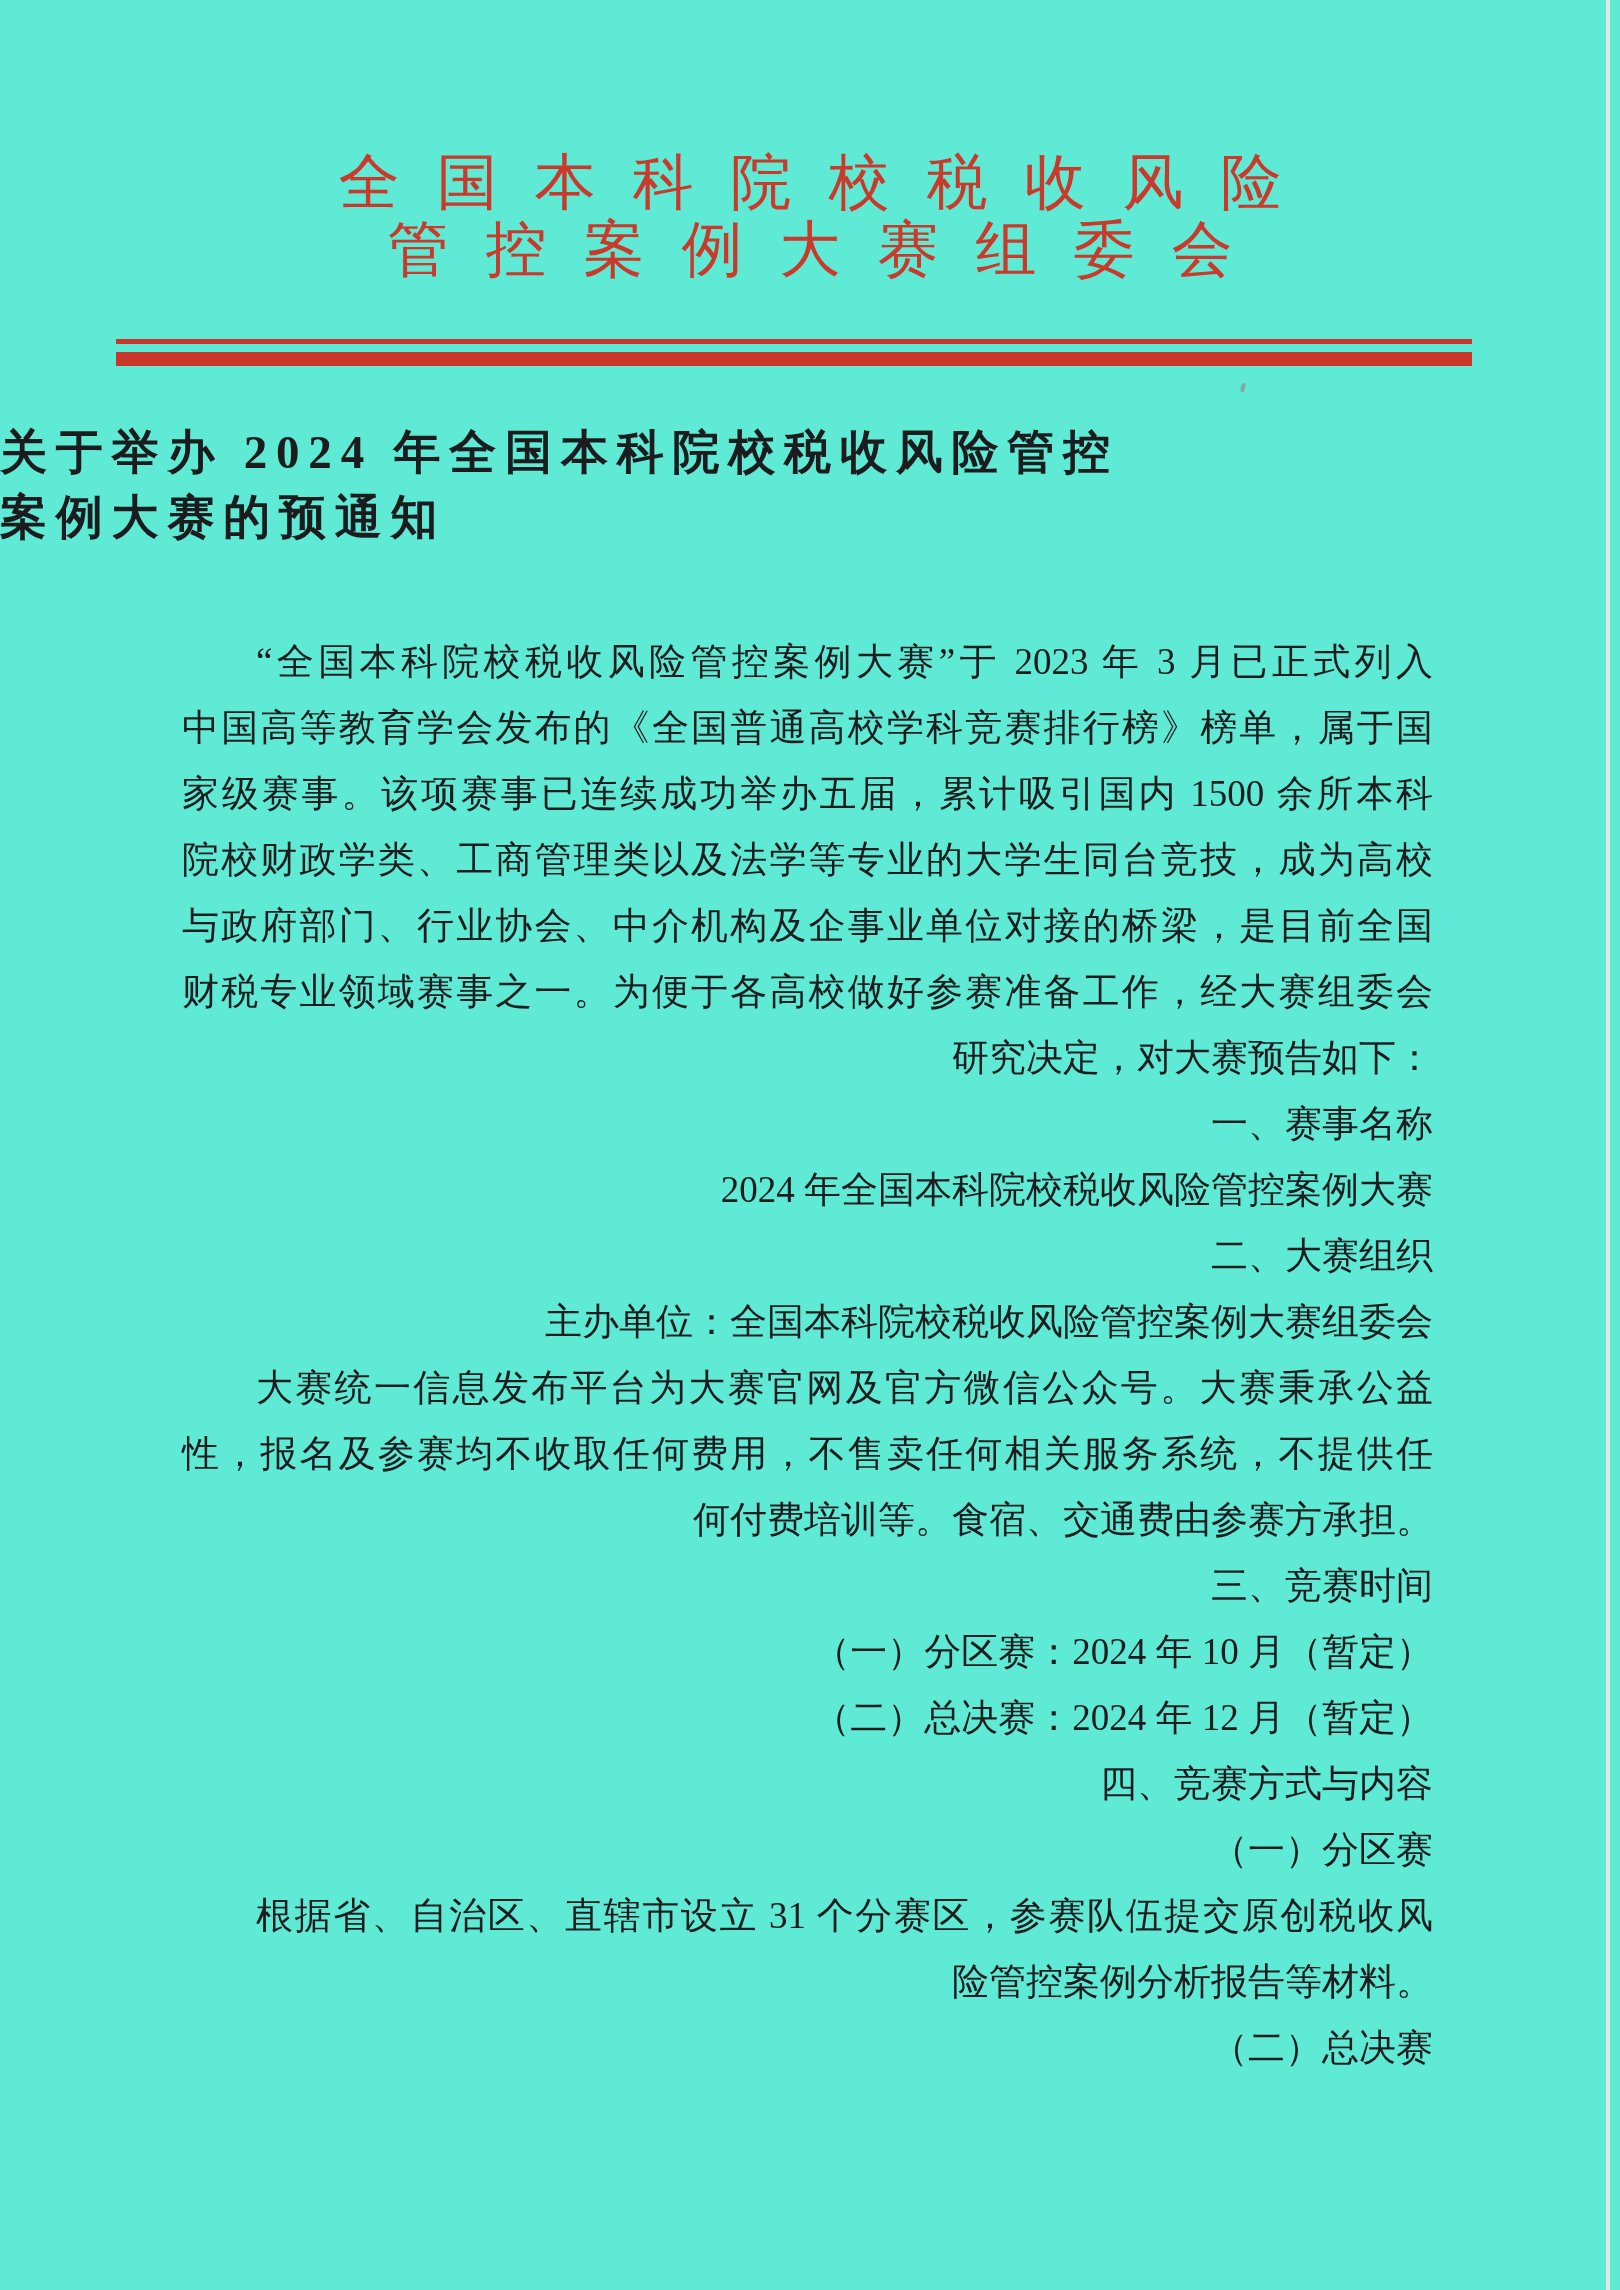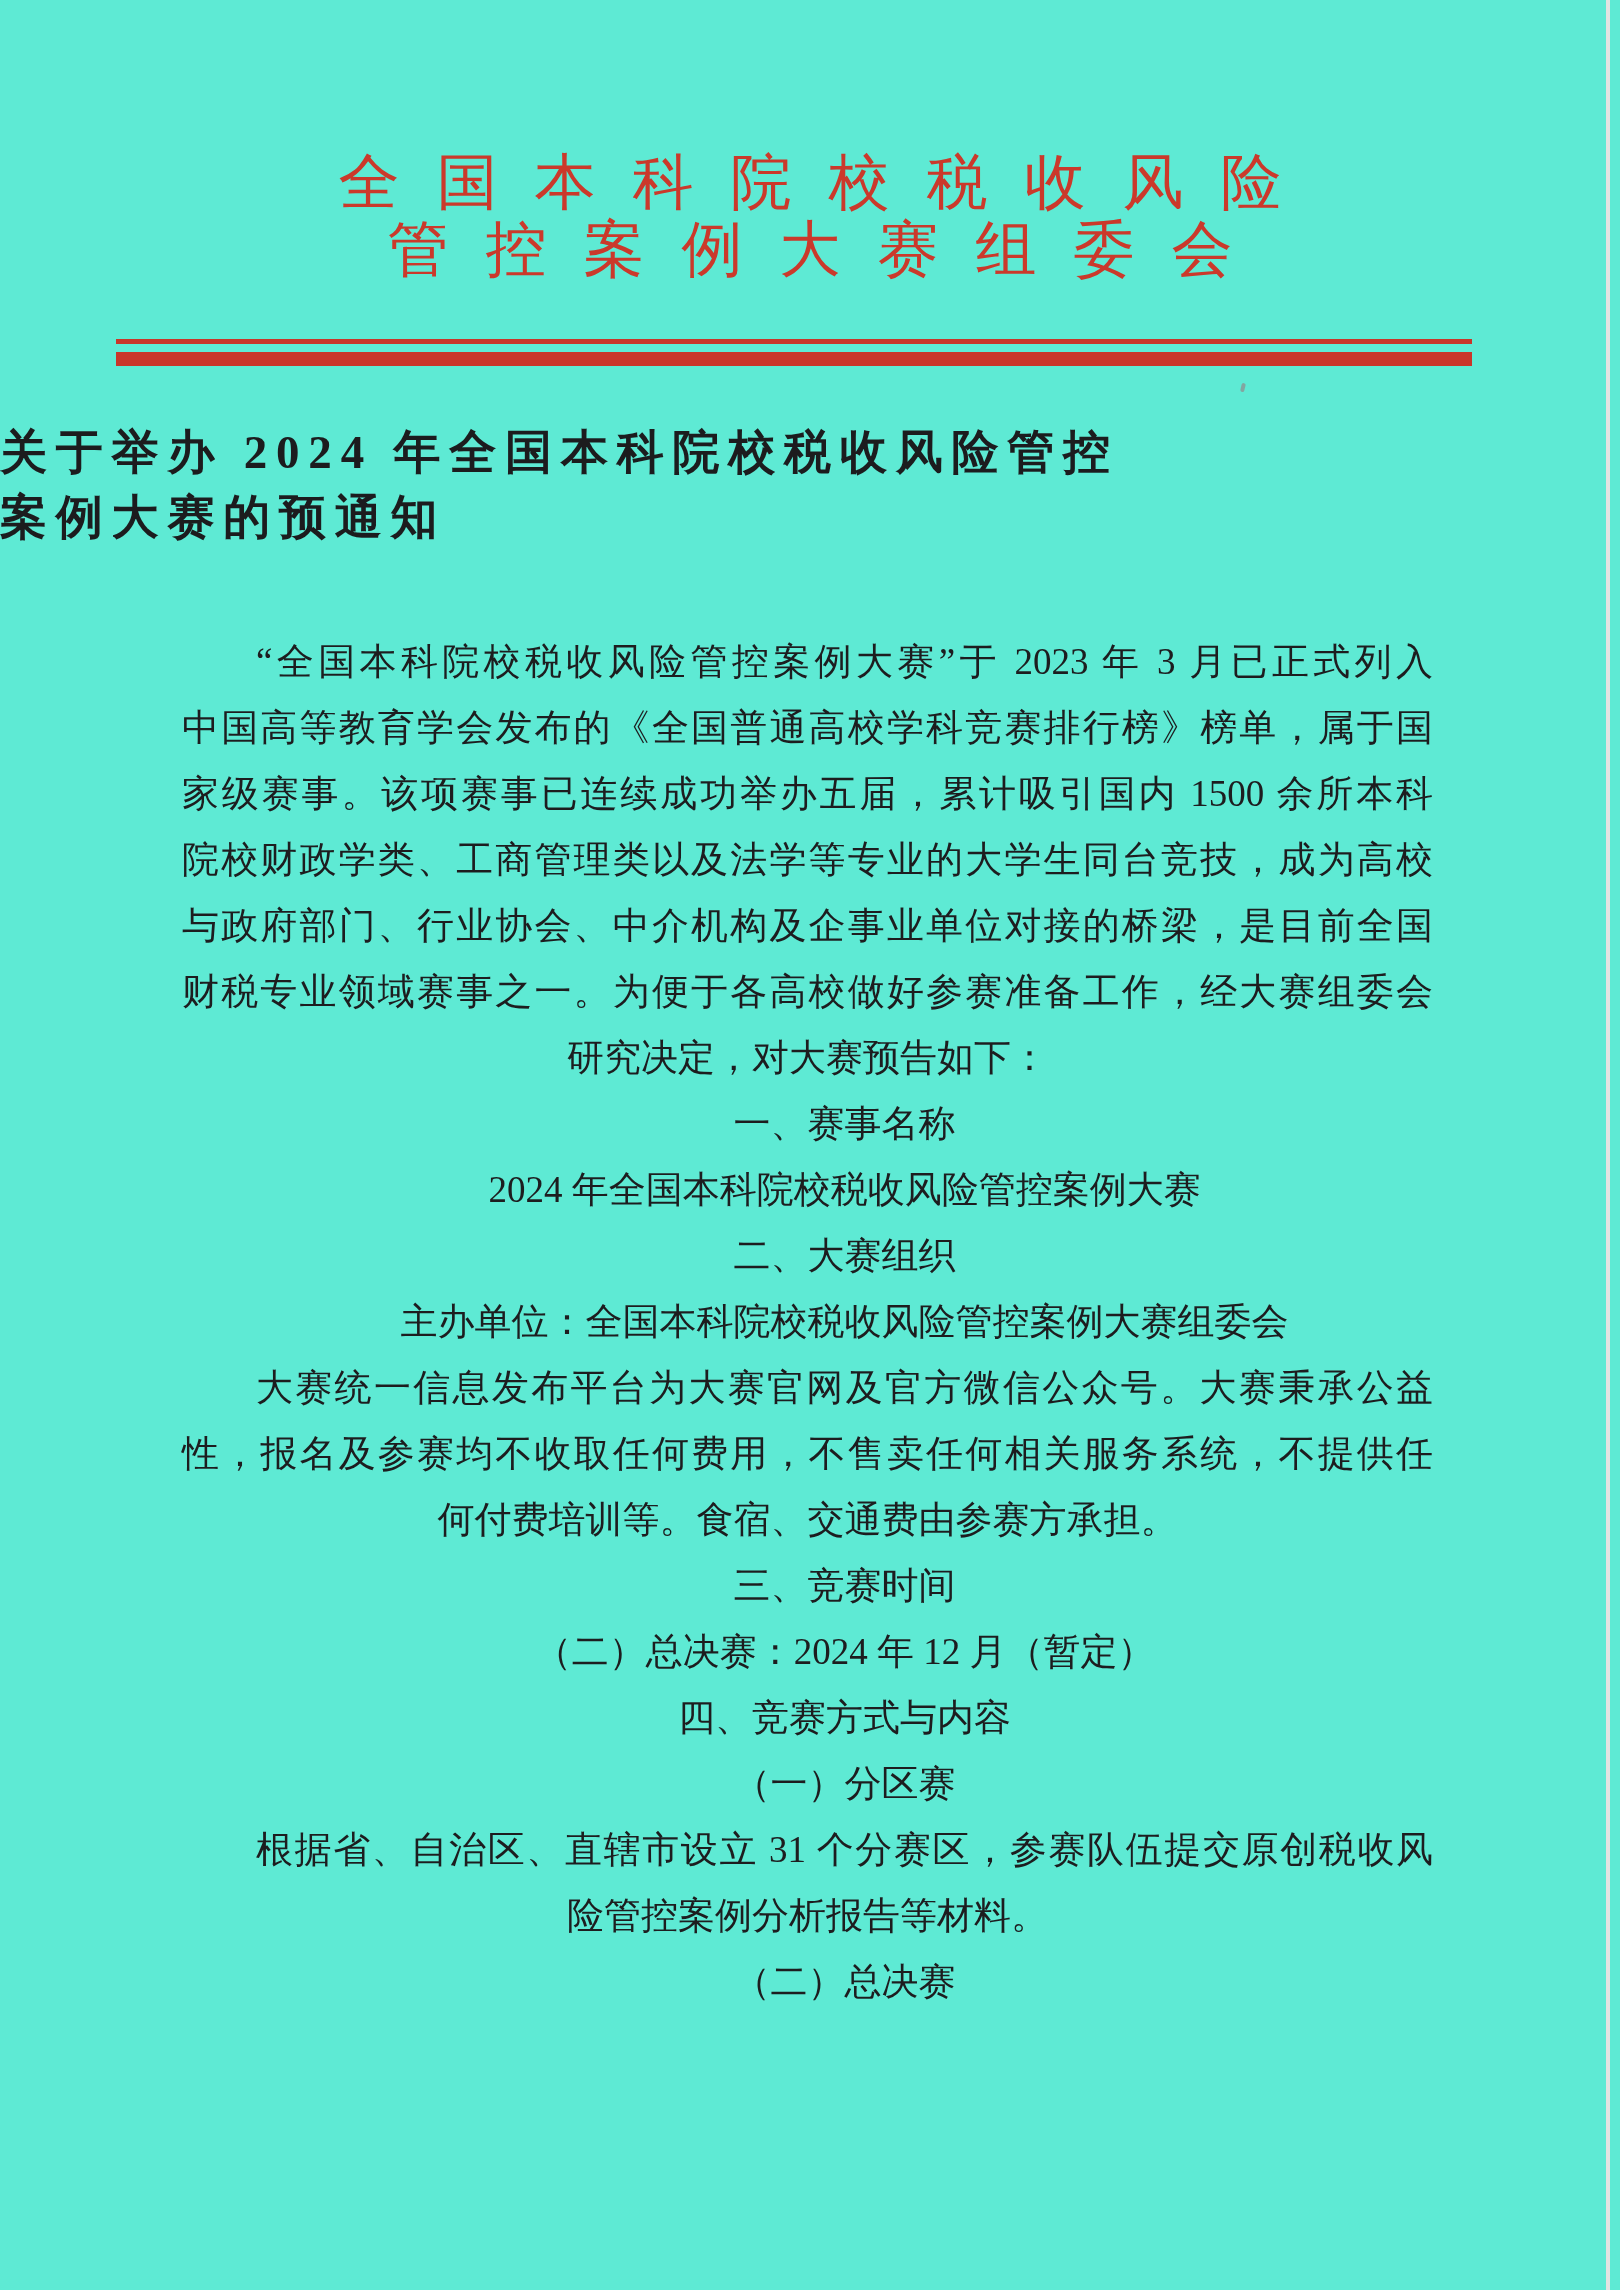--- a/index.html
+++ b/index.html
@@ -52,21 +52,21 @@
     color:#1c1c1e;
     white-space:nowrap;
   }
   
   .body-lines{
     position:absolute;left:182px;top:629px;width:1251px;
     font-size:37px;
   }
   .line{
     height:66px;line-height:66px;
-    text-align:center;
+    text-align:right;
     white-space:normal;
   }
   .line.jf{ text-align:justify; text-align-last:justify; }
   .line.ind{ text-indent:74px; }
   .song{ font-family:"Liberation Serif","DejaVu Serif",serif; }
   .hei{
     font-family:"Liberation Sans","DejaVu Sans",sans-serif;
     font-weight:400;
   }
 </style>
@@ -99,20 +99,21 @@
       <div class="line jf"><span class="song">财税专业领域赛事之一。为便于各高校做好参赛准备工作，经大赛组委会</span></div>
       <div class="line"><span class="song">研究决定，对大赛预告如下：</span></div>
       <div class="line ind"><span class="hei">一、赛事名称</span></div>
       <div class="line ind"><span class="song">2024 年全国本科院校税收风险管控案例大赛</span></div>
       <div class="line ind"><span class="hei">二、大赛组织</span></div>
       <div class="line ind"><span class="song">主办单位：全国本科院校税收风险管控案例大赛组委会</span></div>
       <div class="line jf ind"><span class="song">大赛统一信息发布平台为大赛官网及官方微信公众号。大赛秉承公益</span></div>
       <div class="line jf"><span class="song">性，报名及参赛均不收取任何费用，不售卖任何相关服务系统，不提供任</span></div>
       <div class="line"><span class="song">何付费培训等。食宿、交通费由参赛方承担。</span></div>
       <div class="line ind"><span class="hei">三、竞赛时间</span></div>
+      <div class="line ind"><span class="hei">（一）分区赛：</span><span class="song">2024 年 10 月（暂定）</span></div>
       <div class="line ind"><span class="hei">（二）总决赛：</span><span class="song">2024 年 12 月（暂定）</span></div>
       <div class="line ind"><span class="hei">四、竞赛方式与内容</span></div>
       <div class="line ind"><span class="hei">（一）分区赛</span></div>
       <div class="line jf ind"><span class="song">根据省、自治区、直辖市设立 31 个分赛区，参赛队伍提交原创税收风</span></div>
       <div class="line"><span class="song">险管控案例分析报告等材料。</span></div>
       <div class="line ind"><span class="hei">（二）总决赛</span></div>
     </div>
 
 </div>
 

